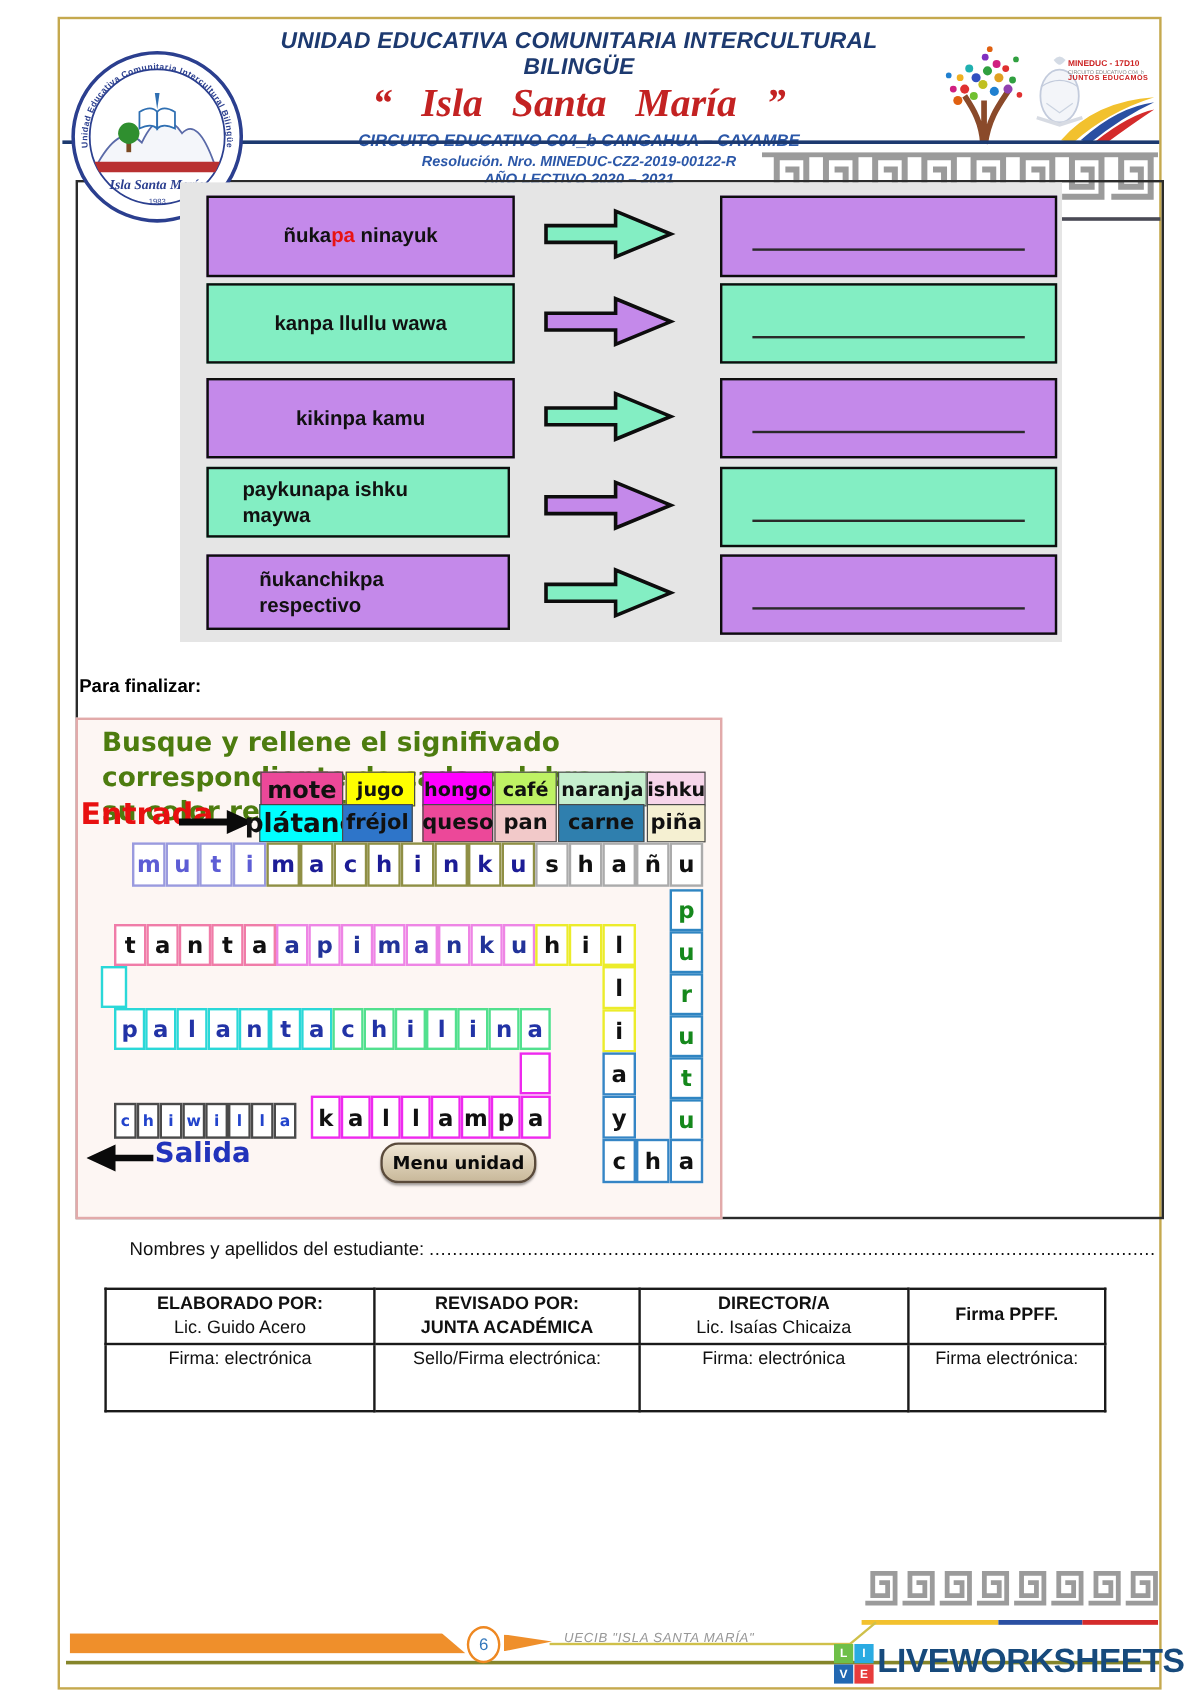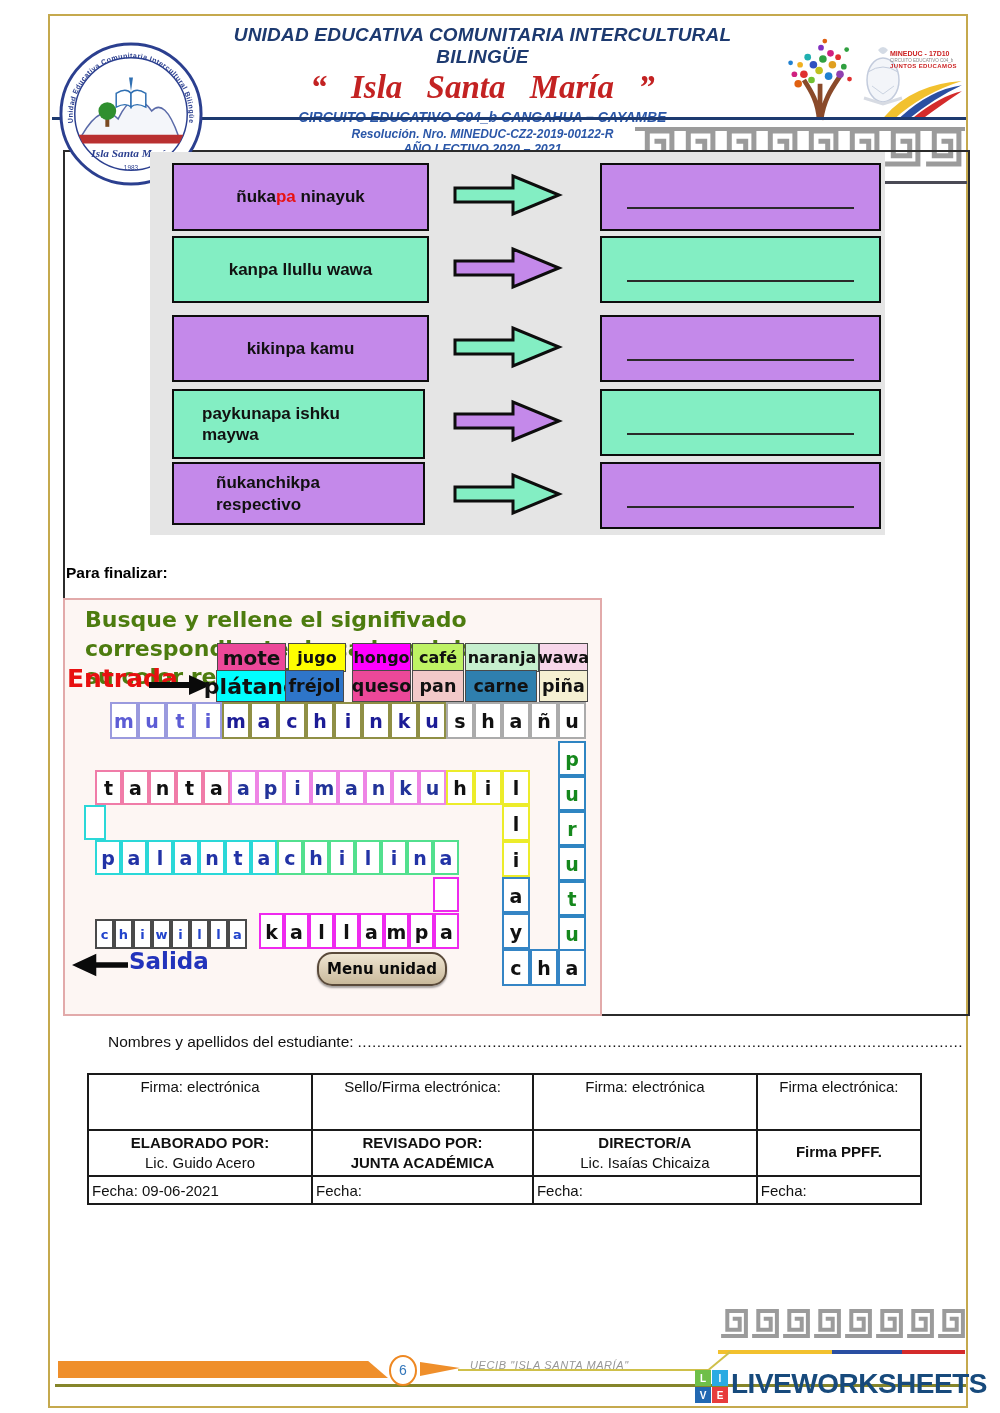--- a/index.html
+++ b/index.html
@@ -204,21 +204,21 @@
       </div>
       <div class="mbox center" style="left: 22px; top: 163px; width: 253px; height: 63px; background: rgb(196, 137, 234);">
         <div class="mline"><span style="color: rgb(17, 17, 17);">kikinpa kamu</span></div>
       </div>
       <svg viewBox="0 0 110 46" class="marrow" style="left: 302px; top: 171.5px;">
         <polygon points="2,16 60,16 60,4 106,23 60,42 60,30 2,30" fill="#83eec3" stroke="#0d0d0d" stroke-width="3"></polygon>
       </svg>
       <div class="mbox" style="left: 450px; top: 163px; width: 277px; height: 63px; background: rgb(196, 137, 234);">
         <div class="munder"></div>
       </div>
-      <div class="mbox" style="left: 22px; top: 237px; width: 253px; height: 70px; background: rgb(131, 238, 195); padding-left: 28px; box-sizing: border-box;">
+      <div class="mbox" style="left: 22px; top: 237px; width: 253px; height: 59px; background: rgb(131, 238, 195); padding-left: 28px; box-sizing: border-box;">
         <div class="mline">paykunapa ishku</div>
         <div class="mline">maywa</div>
       </div>
       <svg viewBox="0 0 110 46" class="marrow" style="left: 302px; top: 245.5px;">
         <polygon points="2,16 60,16 60,4 106,23 60,42 60,30 2,30" fill="#c489ea" stroke="#0d0d0d" stroke-width="3"></polygon>
       </svg>
       <div class="mbox" style="left: 450px; top: 237px; width: 277px; height: 63px; background: rgb(131, 238, 195);">
         <div class="munder"></div>
       </div>
       <div class="mbox" style="left: 22px; top: 310px; width: 253px; height: 63px; background: rgb(196, 137, 234); padding-left: 42px; box-sizing: border-box;">
@@ -240,21 +240,21 @@
     <div id="entrada">Entrada</div>
     <svg id="entrada-arrow" width="64" height="22" viewBox="0 0 64 22">
       <polygon points="0,8 40,8 40,1 62,11 40,21 40,14 0,14" fill="#0a0a0a"></polygon>
     </svg>
     <div id="word-bank">
         <div class="wb" style="left: 152px; top: 43px; width: 67px; height: 27px; background: #ec4899; font-size: 20px;">mote</div>
         <div class="wb" style="left: 223px; top: 43px; width: 56px; height: 27px; background: rgb(255, 255, 0); font-size: 16px;">jugo</div>
         <div class="wb" style="left: 287px; top: 43px; width: 57px; height: 27px; background: rgb(255, 0, 255); font-size: 16px;">hongo</div>
         <div class="wb" style="left: 347px; top: 43px; width: 50px; height: 27px; background: #bef264; font-size: 16px;">café</div>
         <div class="wb" style="left: 400px; top: 43px; width: 72px; height: 27px; background: rgb(198, 239, 206); font-size: 16px;">naranja</div>
-        <div class="wb" style="left: 474px; top: 43px; width: 47px; height: 27px; background: rgb(247, 214, 234); font-size: 16px;">wawa</div>
+        <div class="wb" style="left: 474px; top: 43px; width: 47px; height: 27px; background: rgb(247, 214, 234); font-size: 16px;">ishku</div>
         <div class="wb" style="left: 151px; top: 70px; width: 68px; height: 30px; background: rgb(0, 255, 255); font-size: 22px;">plátano</div>
         <div class="wb" style="left: 220px; top: 70px; width: 57px; height: 30px; background: rgb(46, 117, 201); font-size: 17.5px;">fréjol</div>
         <div class="wb" style="left: 287px; top: 70px; width: 57px; height: 30px; background: #ec4899; font-size: 17.5px;">queso</div>
         <div class="wb" style="left: 347px; top: 70px; width: 50px; height: 30px; background: rgb(242, 201, 201); font-size: 17.5px;">pan</div>
         <div class="wb" style="left: 400px; top: 70px; width: 70px; height: 30px; background: rgb(47, 127, 174); font-size: 17.5px;">carne</div>
         <div class="wb" style="left: 474px; top: 70px; width: 47px; height: 30px; background: rgb(245, 240, 210); font-size: 17.5px;">piña</div>
       </div>
     <div id="letter-grid">
         <div class="gcell" style="left: 45px; top: 102px; width: 28px; height: 37px; border: 2px solid rgb(154, 154, 222); color: rgb(93, 93, 213); font-size: 19px; line-height: 35px; box-sizing: border-box;">m</div>
         <div class="gcell" style="left: 73px; top: 102px; width: 28px; height: 37px; border: 2px solid rgb(154, 154, 222); color: rgb(93, 93, 213); font-size: 19px; line-height: 35px; box-sizing: border-box;">u</div>
@@ -343,48 +343,42 @@
   </div>
 
   <div id="student-line" class="abs">
     <span>Nombres y apellidos del estudiante:</span>
     <span id="student-dots">........................................................................................................................................................................</span>
   </div>
 
   <table id="sign-table">
       <tbody id="sign-tbody">
         <tr>
-          <td class="td-firma">Firma: electrónica</td>
-          <td class="td-firma">Sello/Firma electrónica:</td>
-          <td class="td-firma">Firma: electrónica</td>
-          <td class="td-firma">Firma electrónica:</td>
-        </tr>
-        <tr>
           <td class="td-top" style="width: 225px;">
             <div class="t-hdr">ELABORADO POR:</div>
             <div class="t-nm">Lic. Guido Acero</div>
           </td>
           <td class="td-top" style="width: 222px;">
             <div class="t-hdr">REVISADO POR:</div>
             <div class="t-nm" style="font-weight: bold;">JUNTA ACADÉMICA</div>
           </td>
           <td class="td-top" style="width: 225px;">
             <div class="t-hdr">DIRECTOR/A</div>
             <div class="t-nm">Lic. Isaías Chicaiza</div>
           </td>
           <td class="td-top" style="width: 163px;">
             <div class="t-hdr">Firma PPFF.</div>
             <div class="t-nm"></div>
           </td>
         </tr>
         <tr>
-          <td class="td-fecha">Fecha: 09-06-2021</td>
-          <td class="td-fecha">Fecha:</td>
-          <td class="td-fecha">Fecha:</td>
-          <td class="td-fecha">Fecha:</td>
+          <td class="td-firma">Firma: electrónica</td>
+          <td class="td-firma">Sello/Firma electrónica:</td>
+          <td class="td-firma">Firma: electrónica</td>
+          <td class="td-firma">Firma electrónica:</td>
         </tr>
       </tbody>
     </table>
 
   <div id="meander-bottom" class="abs"><svg width="248" height="31">
         <path d="M3.1 27.900000000000002 H27.900000000000002 V3.1 H9.3 V21.7 H21.7 V10.85 H14.725" fill="none" stroke="#9b9b9b" stroke-width="4"></path>
         <path d="M34.1 27.900000000000002 H58.900000000000006 V3.1 H40.3 V21.7 H52.7 V10.85 H45.725" fill="none" stroke="#9b9b9b" stroke-width="4"></path>
         <path d="M65.1 27.900000000000002 H89.9 V3.1 H71.3 V21.7 H83.7 V10.85 H76.725" fill="none" stroke="#9b9b9b" stroke-width="4"></path>
         <path d="M96.1 27.900000000000002 H120.9 V3.1 H102.3 V21.7 H114.7 V10.85 H107.725" fill="none" stroke="#9b9b9b" stroke-width="4"></path>
         <path d="M127.1 27.900000000000002 H151.9 V3.1 H133.3 V21.7 H145.7 V10.85 H138.725" fill="none" stroke="#9b9b9b" stroke-width="4"></path>

